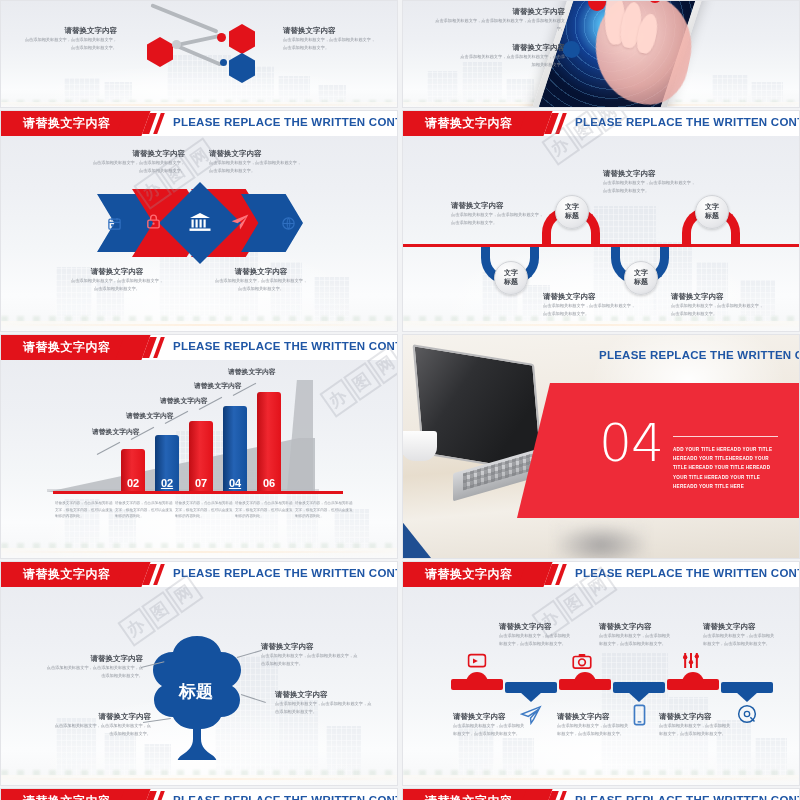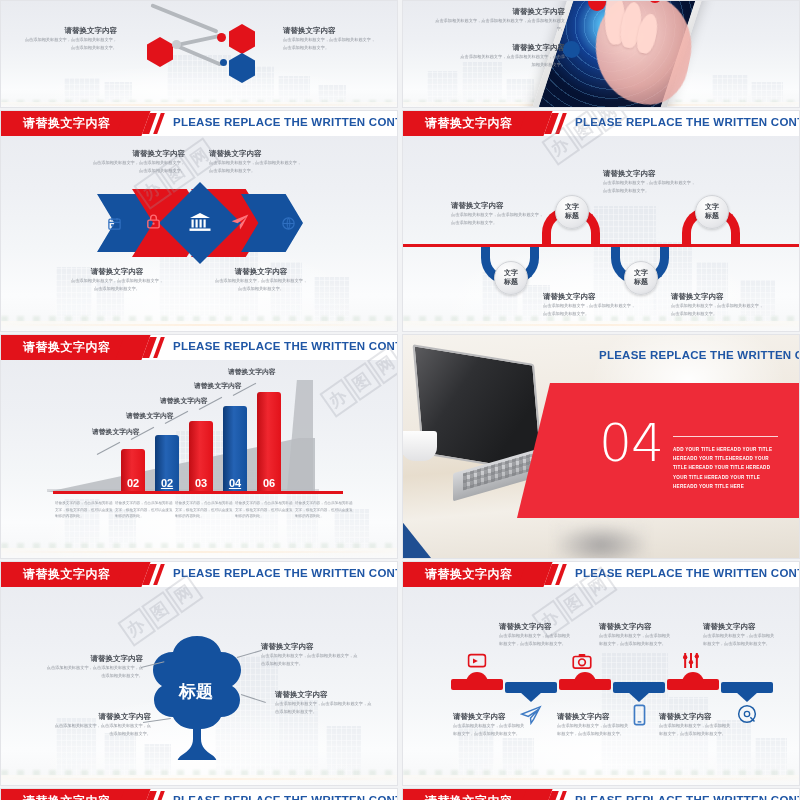--- a/index.html
+++ b/index.html
@@ -474,21 +474,21 @@
           <div class="ttl" style="font-size:6.8px">请替换文字内容</div>
         </div>
 
     <div class="bar red" style="left:120px;top:114px;width:24px;height:43px">
           <span>02</span>
         </div>
     <div class="bar blue" style="left:154px;top:100px;width:24px;height:57px">
           <span>02</span>
         </div>
     <div class="bar red" style="left:188px;top:86px;width:24px;height:71px">
-          <span>03</span>
+          <span>07</span>
         </div>
     <div class="bar blue" style="left:222px;top:71px;width:24px;height:86px">
           <span>04</span>
         </div>
     <div class="bar red" style="left:256px;top:57px;width:24px;height:100px">
           <span>06</span>
         </div>
 
     <div class="axis" style="left:52px;top:156px;width:290px"></div>
 

